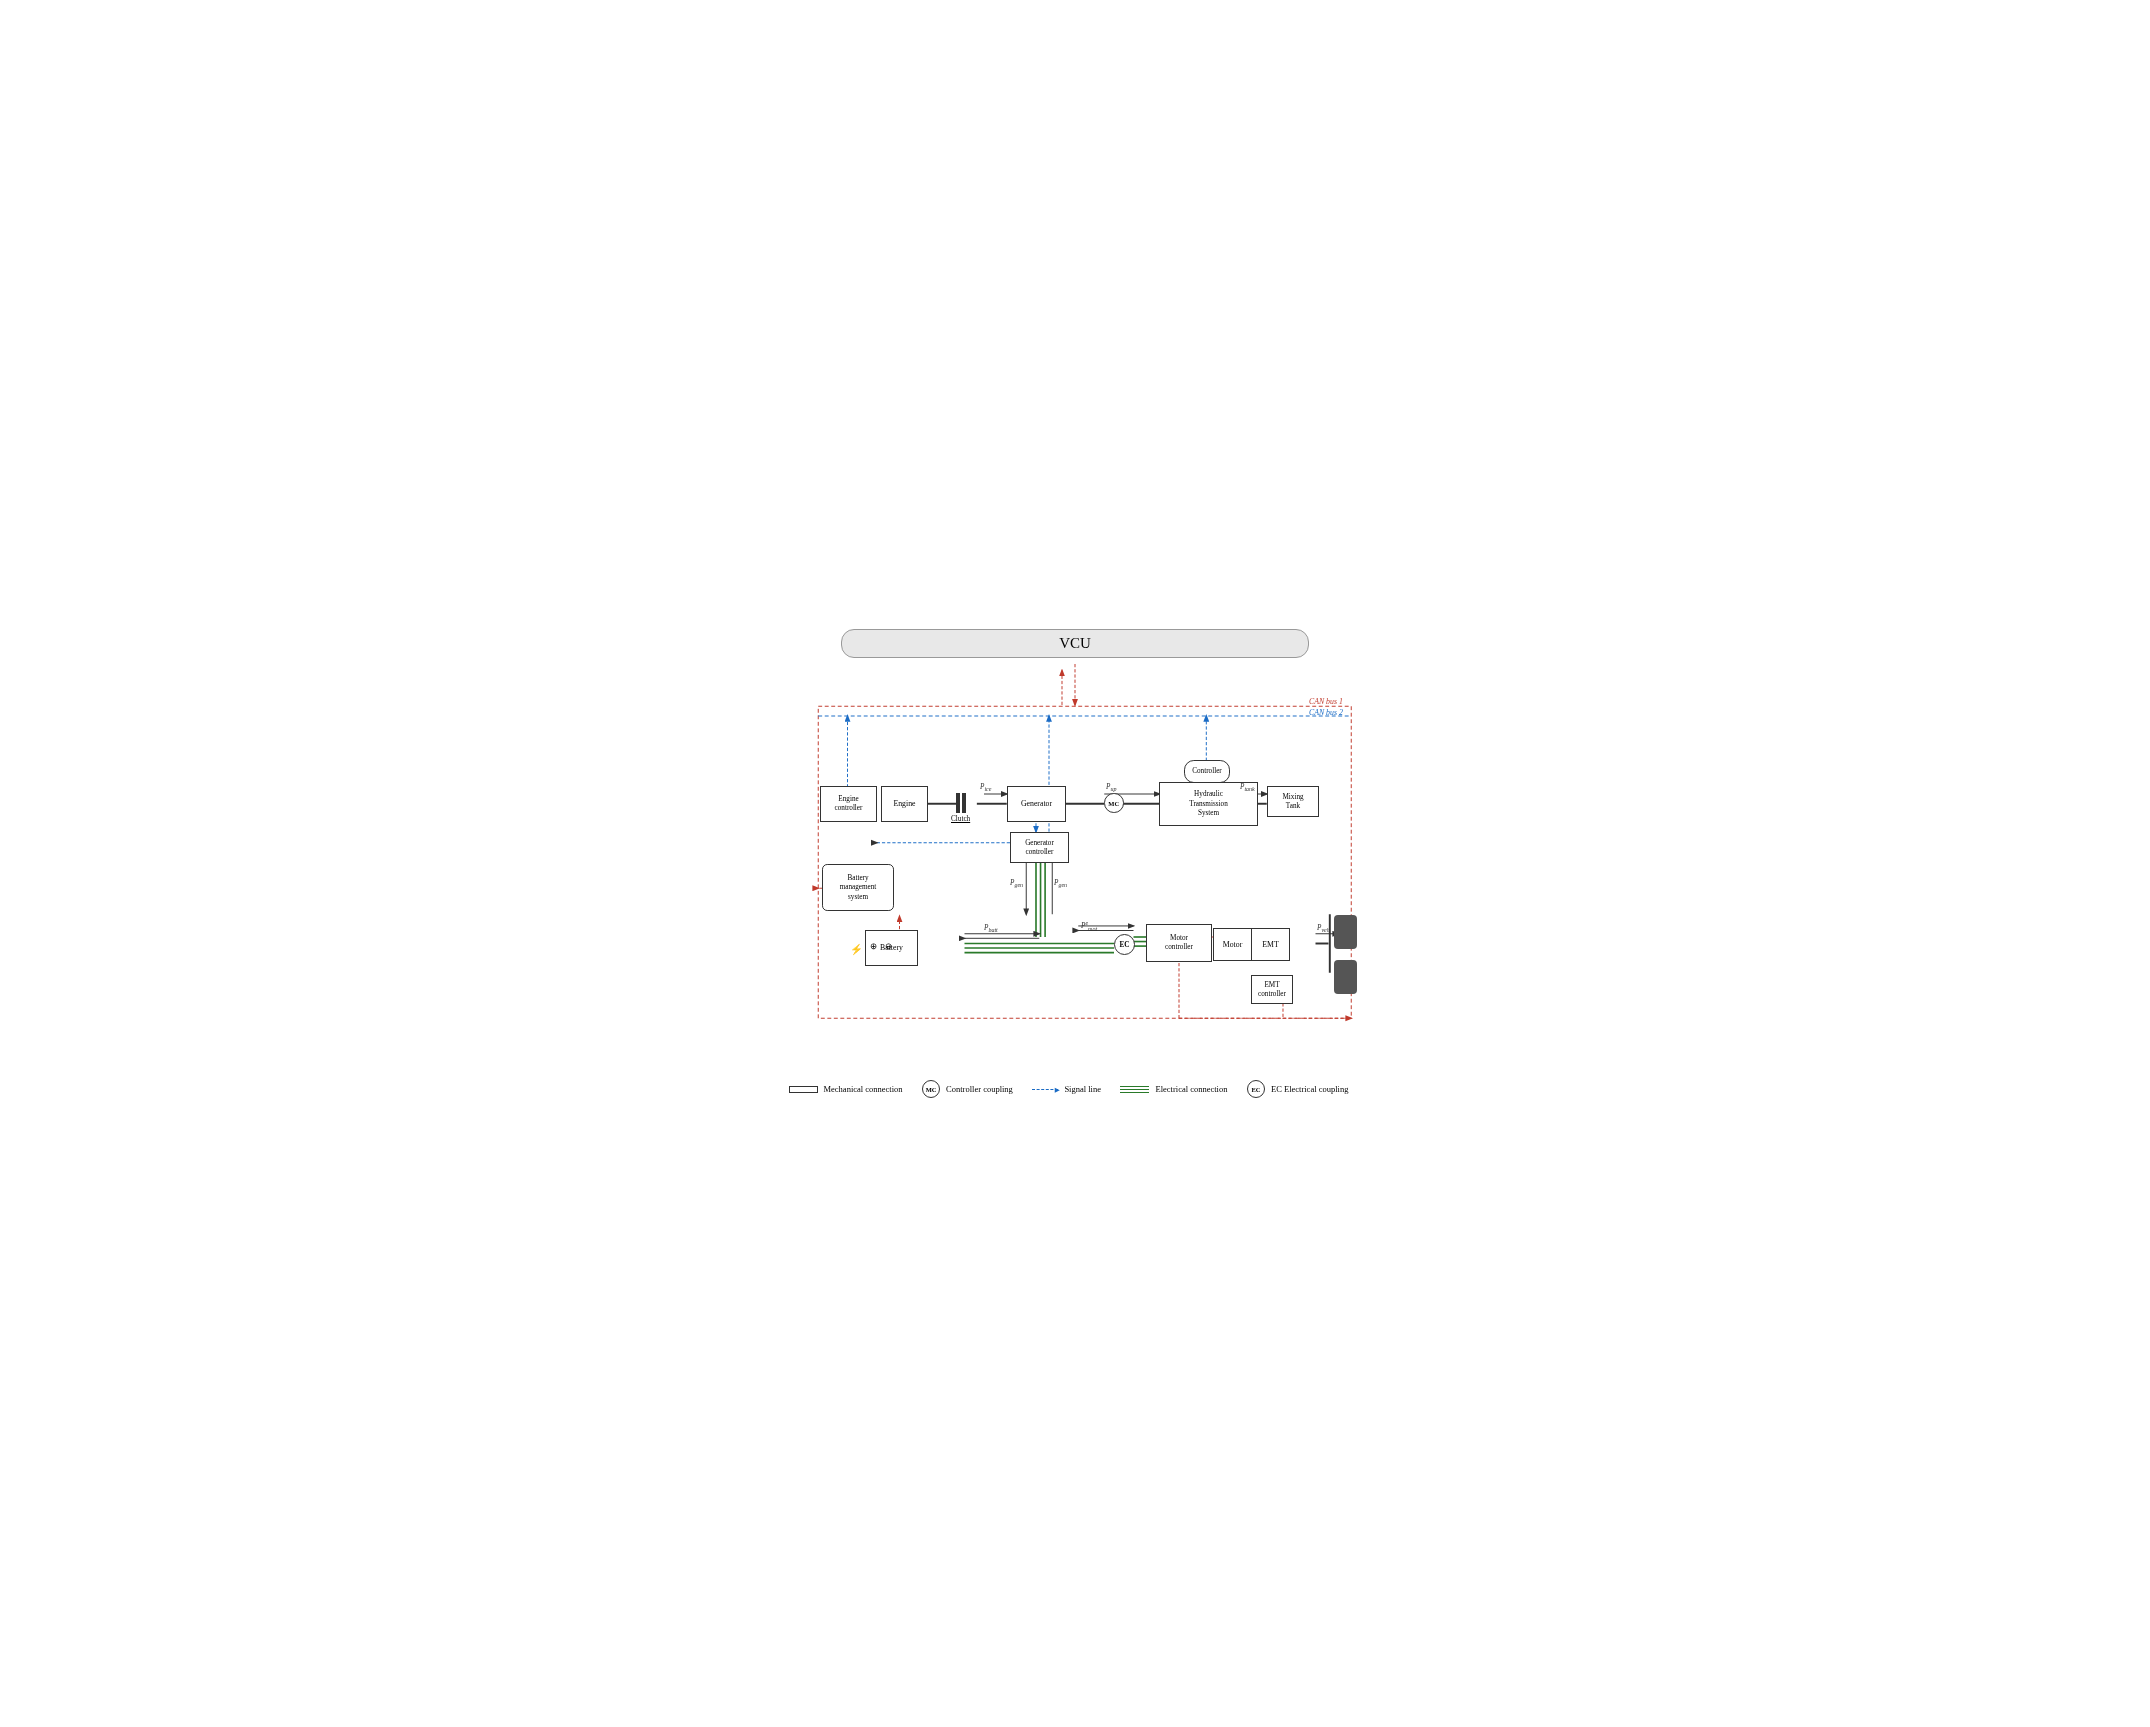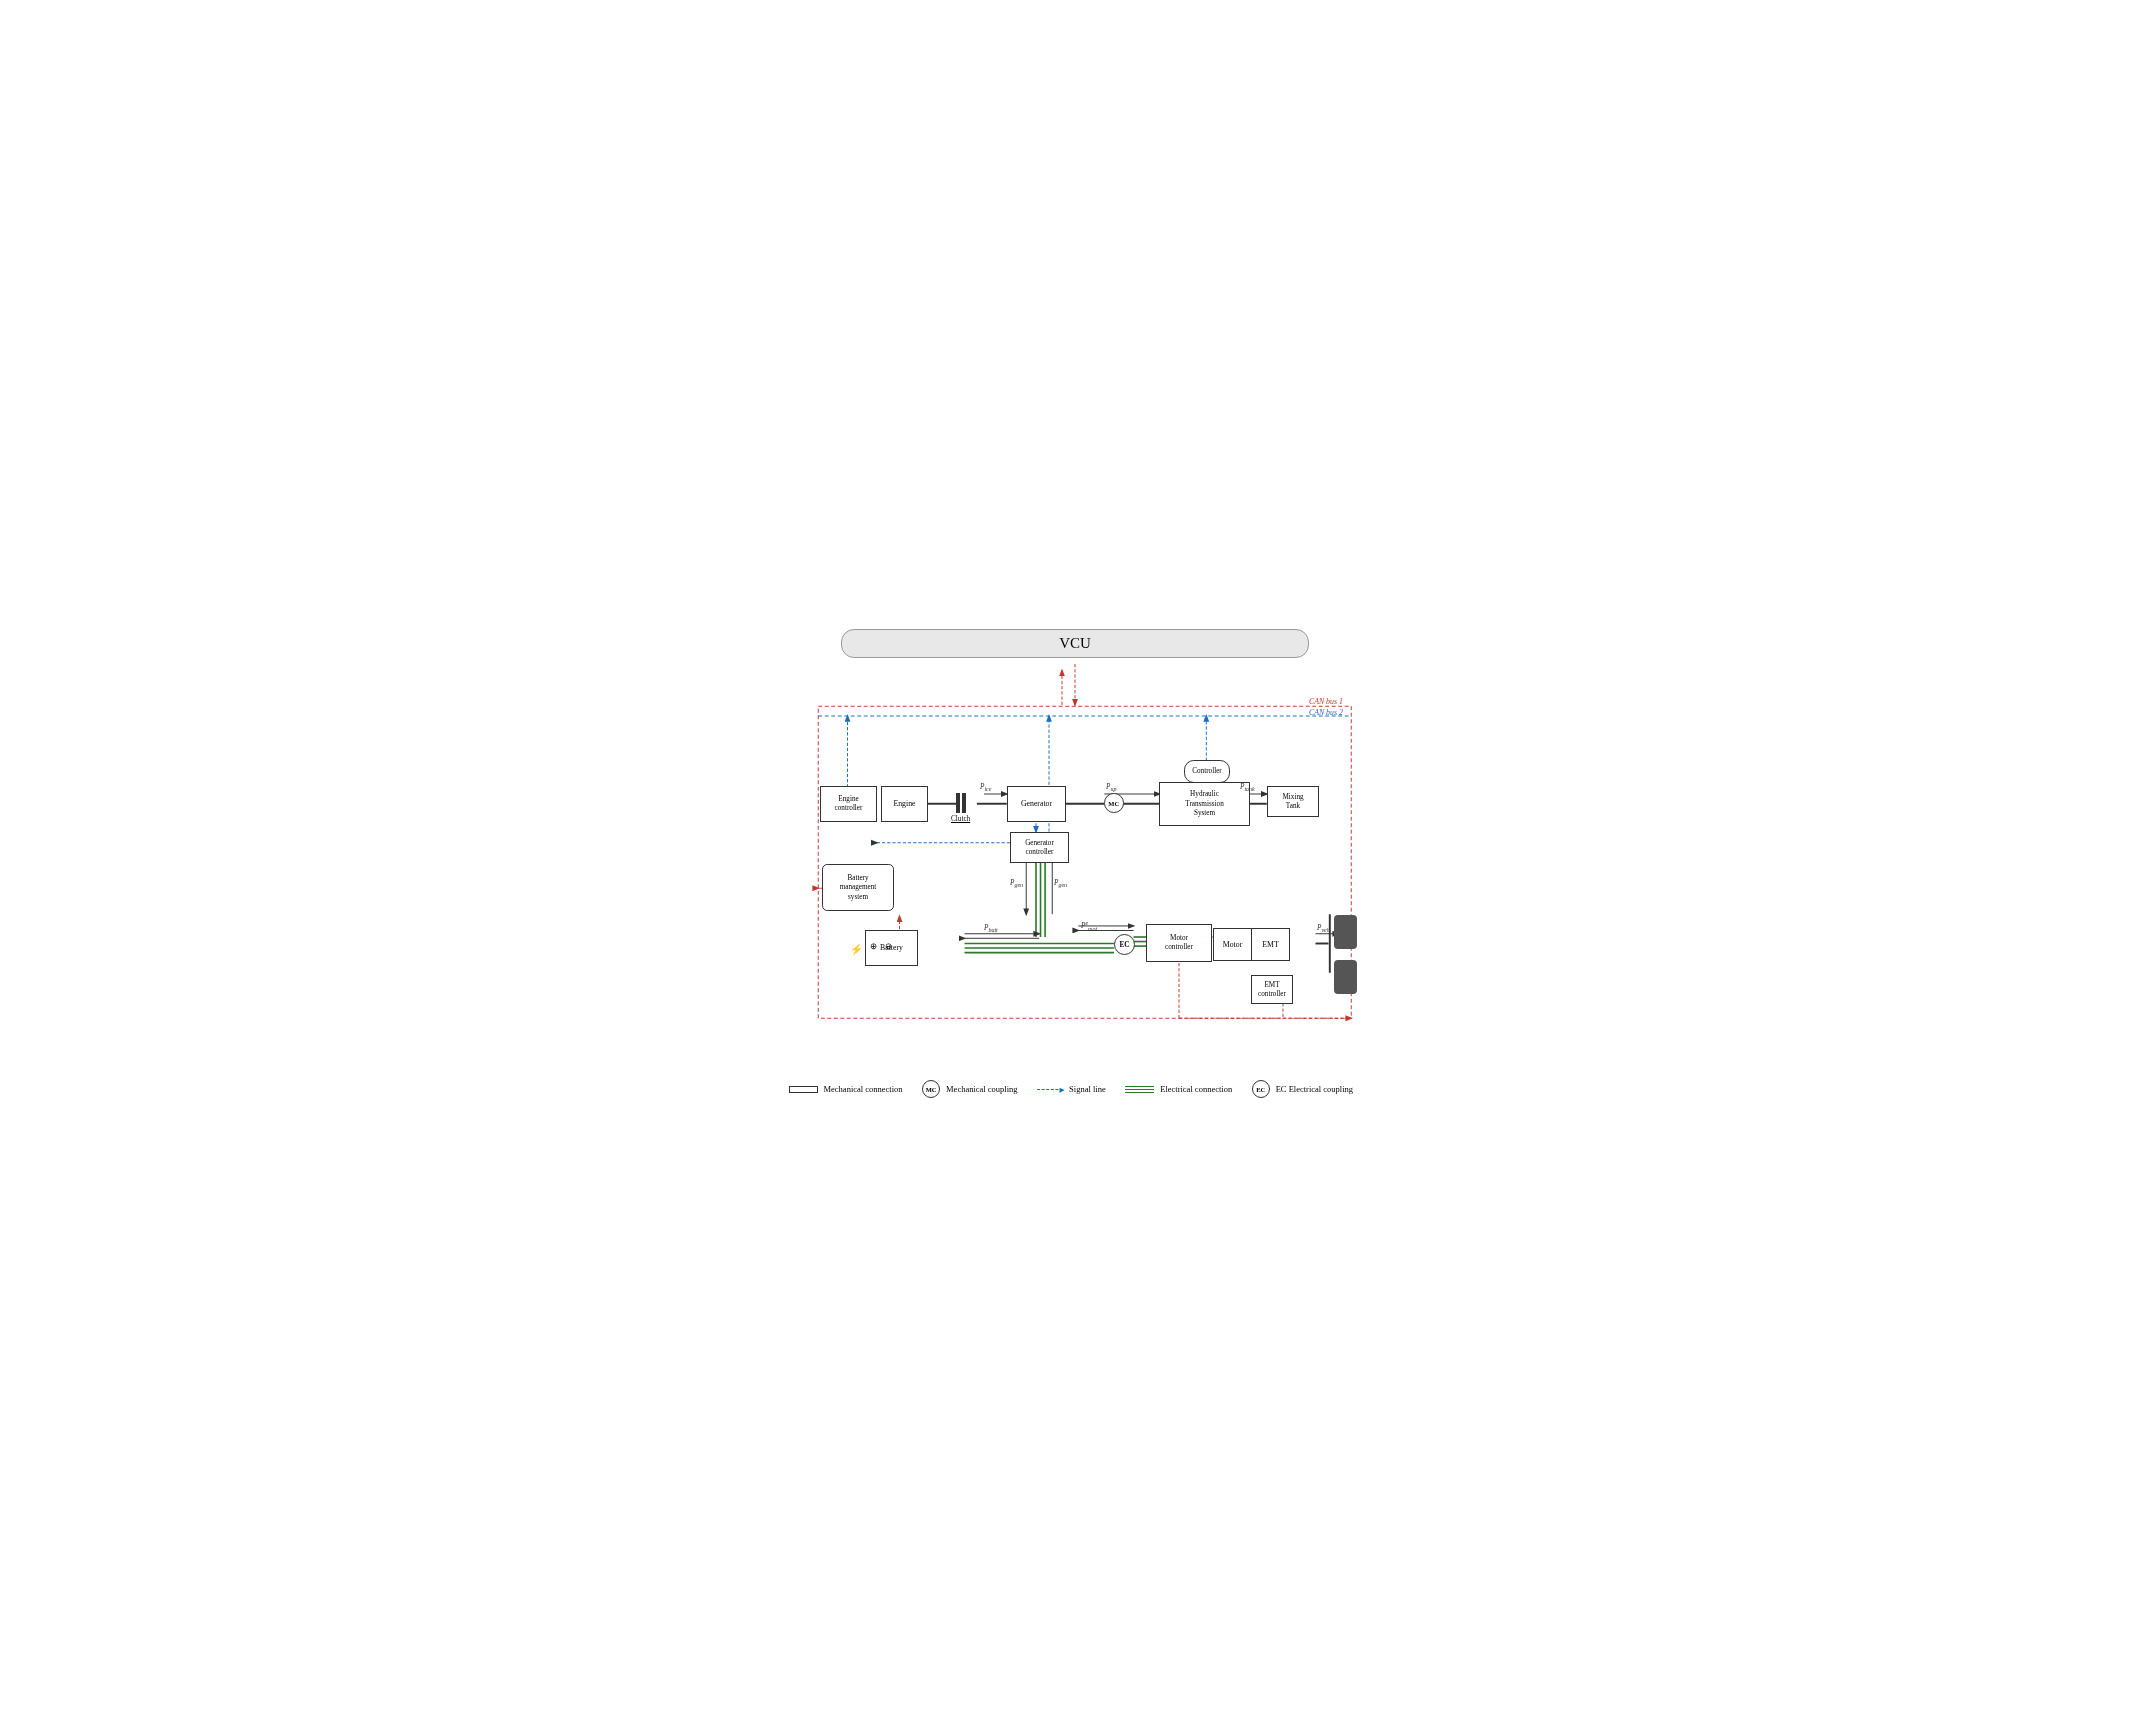--- a/index.html
+++ b/index.html
@@ -289,21 +289,21 @@
     </div>
 
     <div class="comp-circle" style="left:322px; top:129px; width:19.5px; height:19.5px; font-size:6.5px;">
       <span>MC</span>
     </div>
 
     <div class="comp-box" style="left:402px; top:96px; width:46px; height:23px; border-radius:9.8px; font-size:7.2px;">
       <span>Controller</span>
     </div>
 
-    <div class="comp-box" style="left:377px; top:118px; width:91px; height:44px; font-size:7.2px;">
+    <div class="comp-box" style="left:377px; top:118px; width:99px; height:44px; font-size:7.2px;">
       <span>Hydraulic<br>Transmission<br>System</span>
     </div>
 
     <div class="comp-box" style="left:485px; top:122px; width:52px; height:31px; font-size:7.2px;">
       <span>Mixing<br>Tank</span>
     </div>
 
     <div class="comp-box" style="left:228px; top:168px; width:59px; height:31px; font-size:7.2px;">
       <span>Generator<br>controller</span>
     </div>
@@ -359,21 +359,21 @@
 
   <div class="legend">
     <div class="legend-item">
       <div class="mech-line"></div>
       <span>Mechanical connection</span>
     </div>
     <div class="legend-item">
       <div class="mc-circle-small">
           <span>MC</span>
         </div>
-      <span>Mechanical coupling</span>
+      <span>Controller coupling</span>
     </div>
     <div class="legend-item">
       <div style="display:flex; flex-direction:column; gap:2.6px;">
         <div class="signal-line-blue">
           <span style="position:absolute; right:-1.3px; top:-3.3px; color:#1a6bc5; font-size:6.5px;">▶</span>
         </div>
       </div>
       <span>Signal line</span>
     </div>
     <div class="legend-item">

